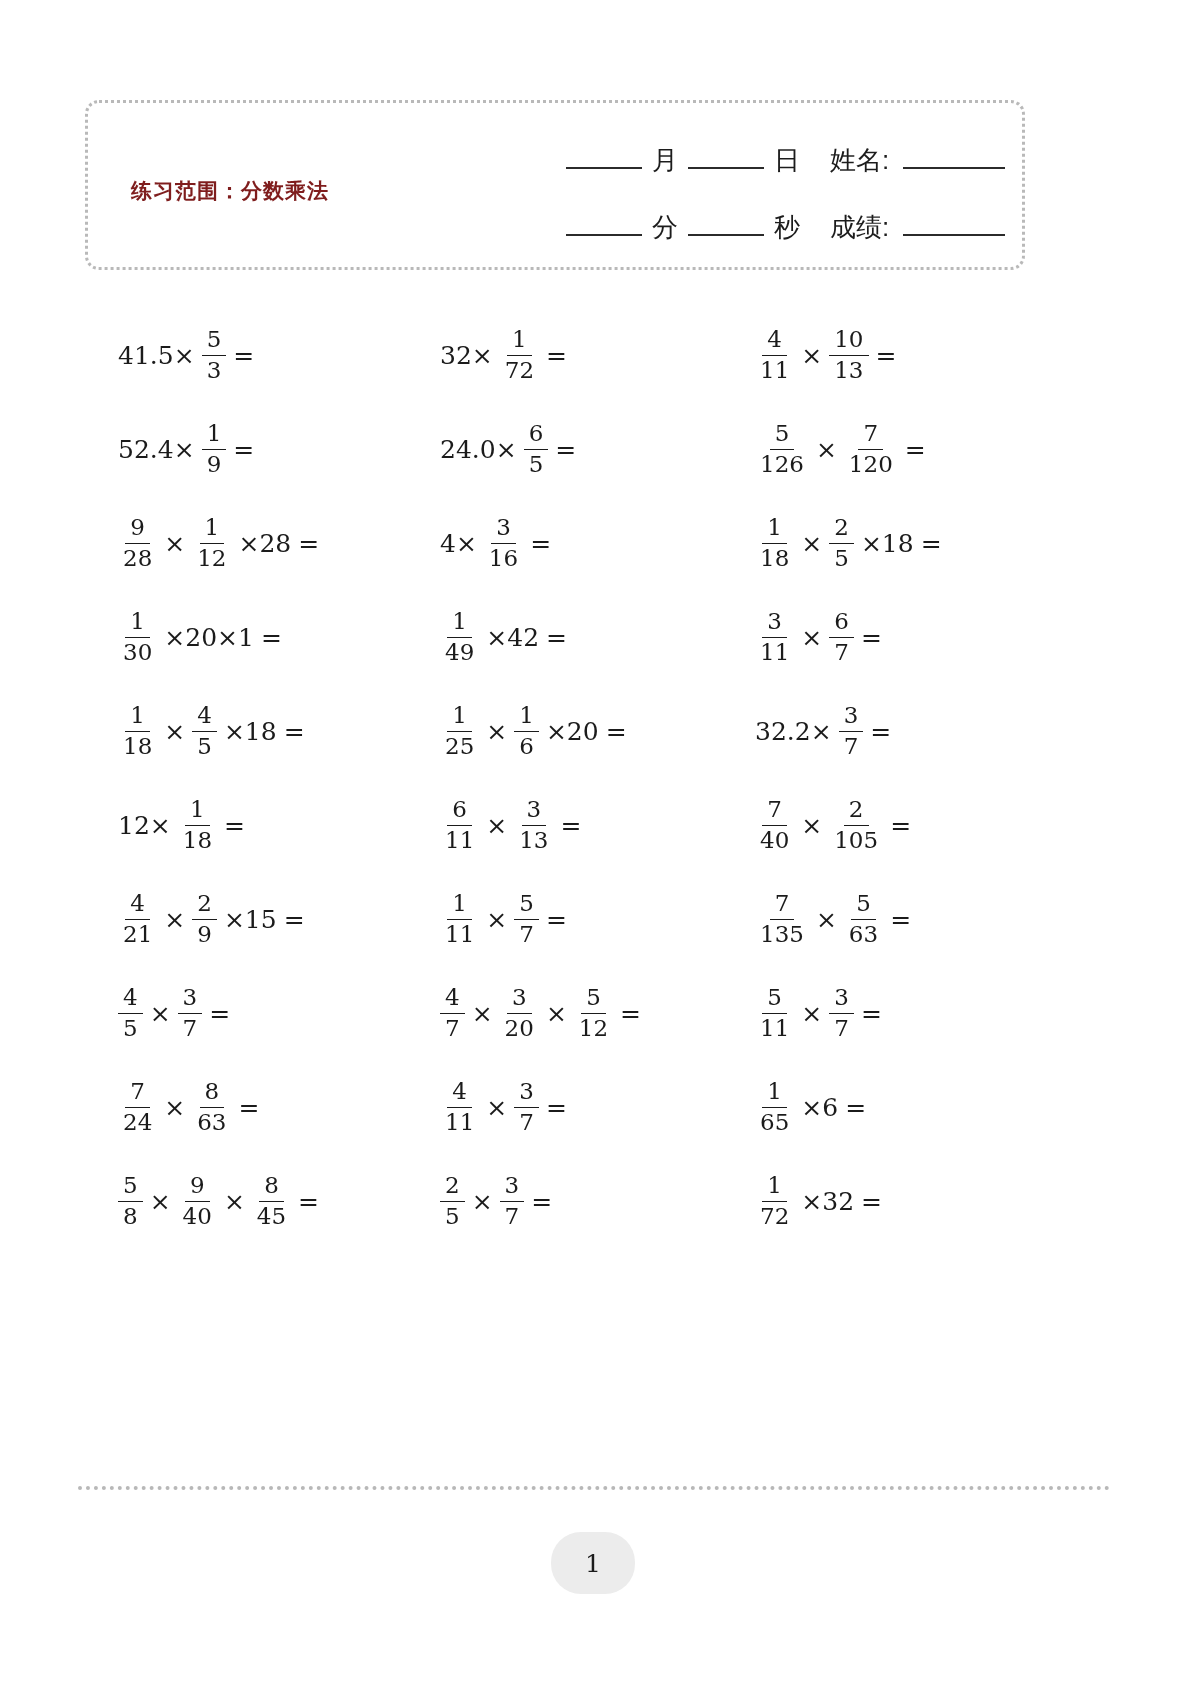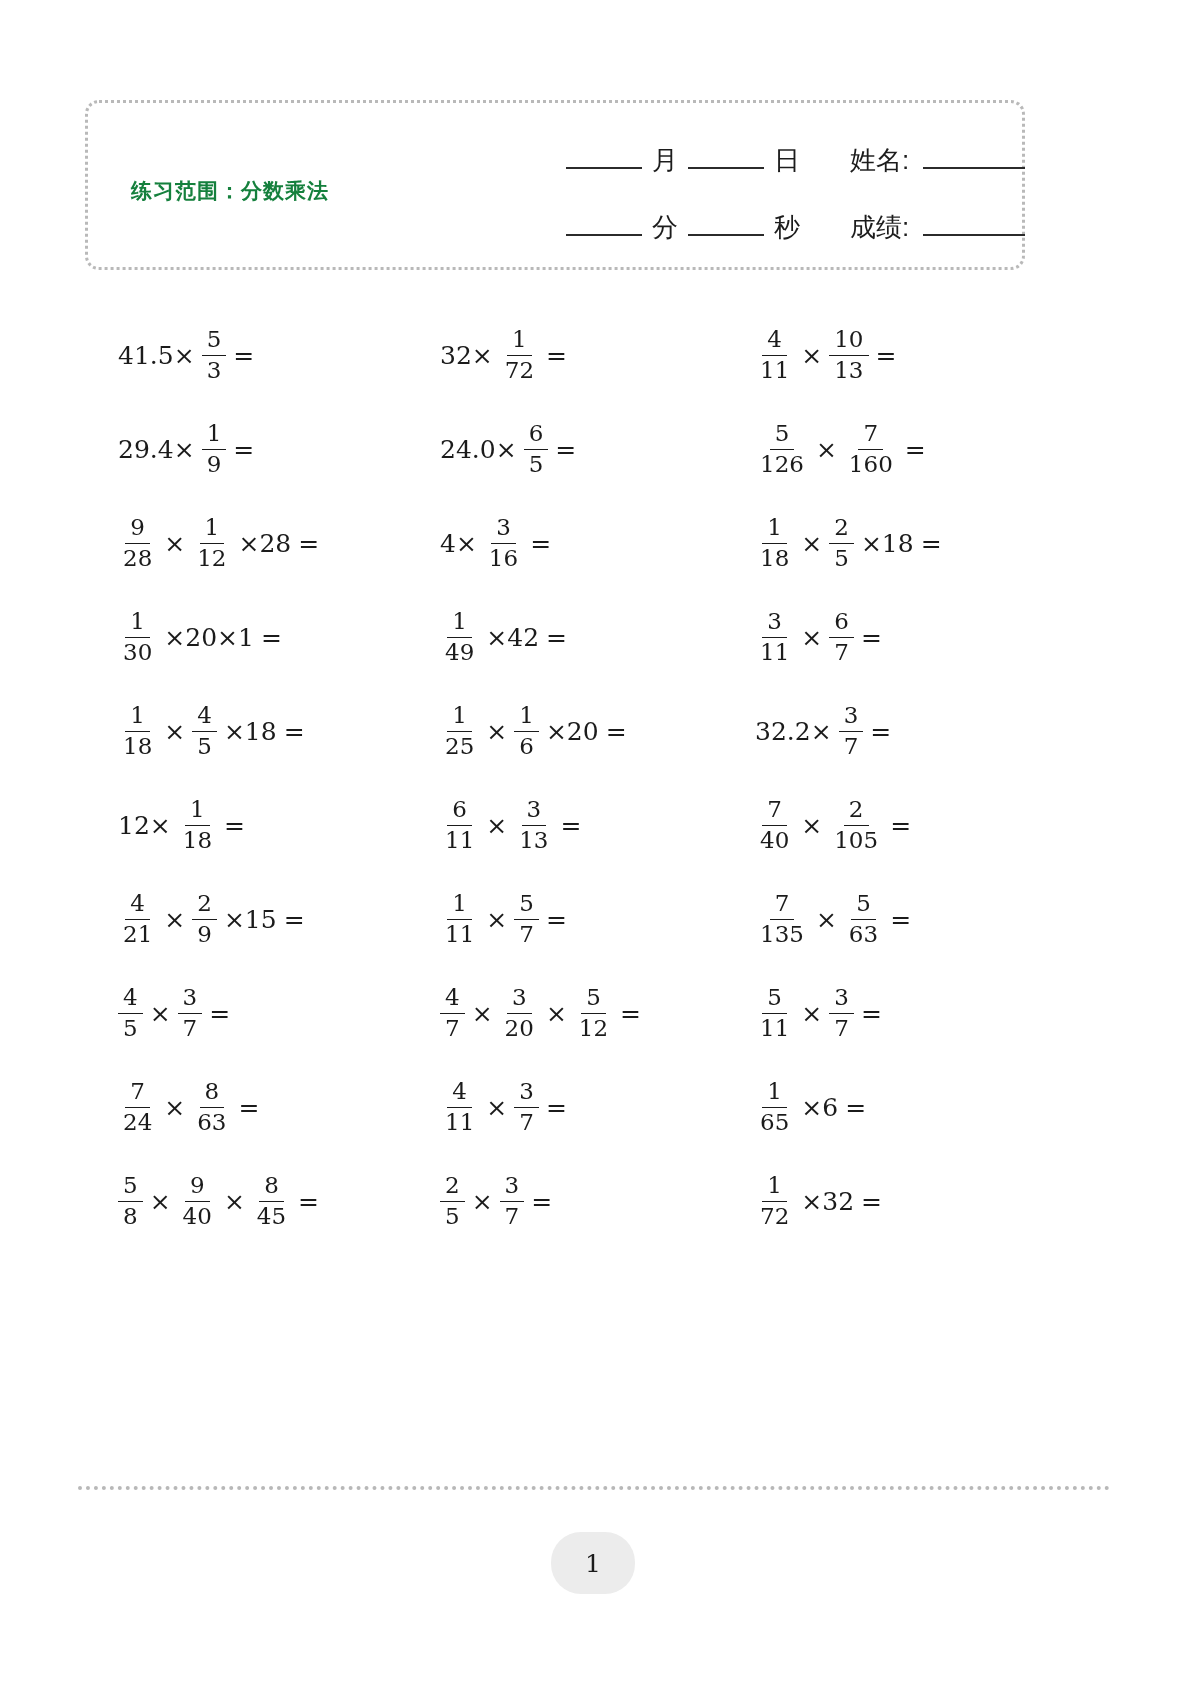--- a/index.html
+++ b/index.html
@@ -22,21 +22,21 @@
     border: 3px dotted #b9b9b9;
     border-radius: 14px;
     background: #ffffff;
   }
   .scope-label {
     position: absolute;
     left: 43px; top: 74px;
     font-size: 21px;
     font-weight: 600;
     letter-spacing: 1px;
-    color: #15803d;
+    color: #7f1d1d;
   }
   .fields {
     position: absolute;
     left: 478px; top: 40px;
     display: flex;
     flex-direction: column;
     gap: 32px;
   }
   .field-line {
     display: flex;
@@ -45,21 +45,21 @@
     font-weight: 500;
     white-space: nowrap;
   }
   .blank {
     display: inline-block;
     width: 76px;
     border-bottom: 2px solid #2b2b2b;
   }
   .blank.long { width: 102px; }
   .flabel { margin: 0 10px; }
-  .flabel.tight { margin: 0 14px 0 40px; }
+  .flabel.tight { margin: 0 14px 0 20px; }
 
   
   .problems {
     position: absolute;
     left: 118px; top: 308px;
     width: 924px;
     display: grid;
     grid-template-columns: 322px 315px 287px;
     grid-auto-rows: 94px;
     align-content: start;
@@ -161,21 +161,21 @@
           <span class="fd">11</span>
         </span>
         <span class="tok">×</span>
         <span class="frac">
           <span class="fn">10</span>
           <span class="fd">13</span>
         </span>
         <span class="tok">=</span>
       </div>
       <div class="problem">
-        <span class="tok">29.4×</span>
+        <span class="tok">52.4×</span>
         <span class="frac">
           <span class="fn">1</span>
           <span class="fd">9</span>
         </span>
         <span class="tok">=</span>
       </div>
       <div class="problem">
         <span class="tok">24.0×</span>
         <span class="frac">
           <span class="fn">6</span>
@@ -184,21 +184,21 @@
         <span class="tok">=</span>
       </div>
       <div class="problem">
         <span class="frac">
           <span class="fn">5</span>
           <span class="fd">126</span>
         </span>
         <span class="tok">×</span>
         <span class="frac">
           <span class="fn">7</span>
-          <span class="fd">160</span>
+          <span class="fd">120</span>
         </span>
         <span class="tok">=</span>
       </div>
       <div class="problem">
         <span class="frac">
           <span class="fn">9</span>
           <span class="fd">28</span>
         </span>
         <span class="tok">×</span>
         <span class="frac">

